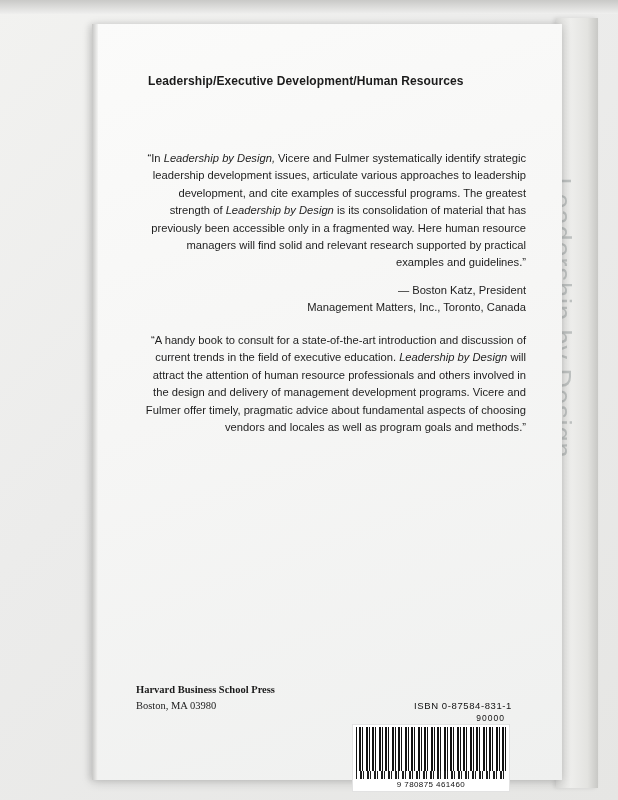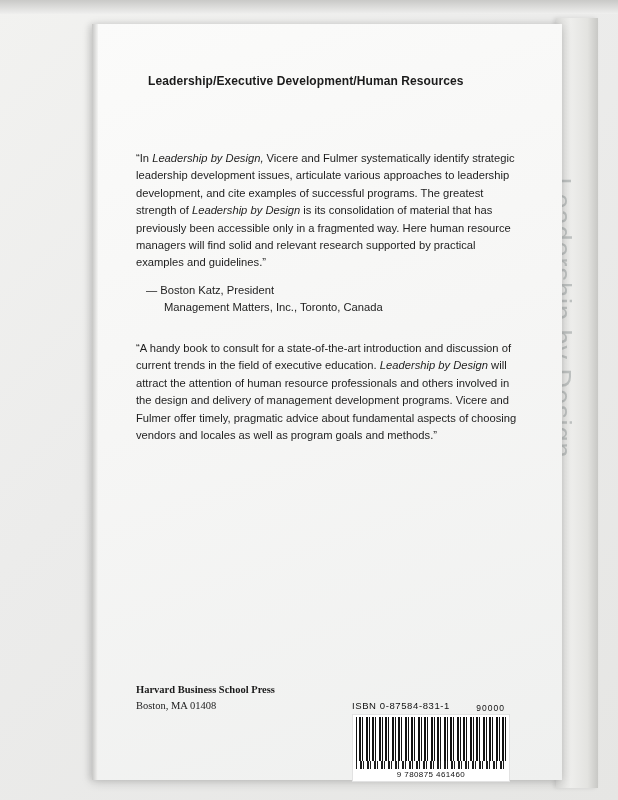--- a/index.html
+++ b/index.html
@@ -87,24 +87,24 @@
   }
 
   .blurb {
     position: absolute;
     left: 44px;
     width: 390px;
     font-family: "Liberation Sans", sans-serif;
     font-size: 11.2px;
     line-height: 17.4px;
     color: #1d1d1d;
-    text-align: left;
+    text-align: right;
   }
   .blurb-1 { top: 126px; }
-  .blurb-2 { top: 316px; }
+  .blurb-2 { top: 308px; }
 
   .blurb em { font-style: italic; }
 
   .attribution {
     margin-top: 10px;
     margin-left: 10px;
     font-size: 11.2px;
     line-height: 17.4px;
   }
   .attribution .line2 { margin-left: 18px; }
@@ -125,22 +125,22 @@
     position: absolute;
     left: 260px;
     top: 676px;
     width: 160px;
     font-family: "Liberation Sans", sans-serif;
     color: #111;
   }
   .isbn-text {
     font-size: 9.5px;
     letter-spacing: 0.6px;
-    text-align: left;
-    margin-bottom: 3px;
+    text-align: right;
+    margin-bottom: 13px;
   }
   .barcode-wrap {
     position: relative;
     width: 158px;
     background: #ffffff;
     padding: 2px 3px 2px 3px;
     box-sizing: border-box;
     border: 1px solid #e2e2e2;
   }
   .barcode-price {
@@ -201,21 +201,21 @@
         <div class="line2">Management Matters, Inc., Toronto, Canada</div>
       </div>
     </div>
 
     <div class="blurb blurb-2">
       <span id="blurb2text"><span>“A handy book to consult for a state-of-the-art introduction and discussion of current trends in the field of executive education. </span><em>Leadership by Design</em><span> will attract the attention of human resource professionals and others involved in the design and delivery of management development programs. Vicere and Fulmer offer timely, pragmatic advice about fundamental aspects of choosing vendors and locales as well as program goals and methods.”</span></span>
     </div>
 
     <div class="publisher">
       <div class="pub-name">Harvard Business School Press</div>
-      <div>Boston, MA 01408</div>
+      <div>Boston, MA 03980</div>
     </div>
 
     <div class="isbn-block">
       <div class="isbn-text">ISBN 0-87584-831-1</div>
       <div class="barcode-wrap">
         <div class="barcode-price">90000</div>
         <div class="bars"></div>
         <div class="bars-tail"></div>
         <div class="barcode-number">9 780875 461460</div>
       </div>

